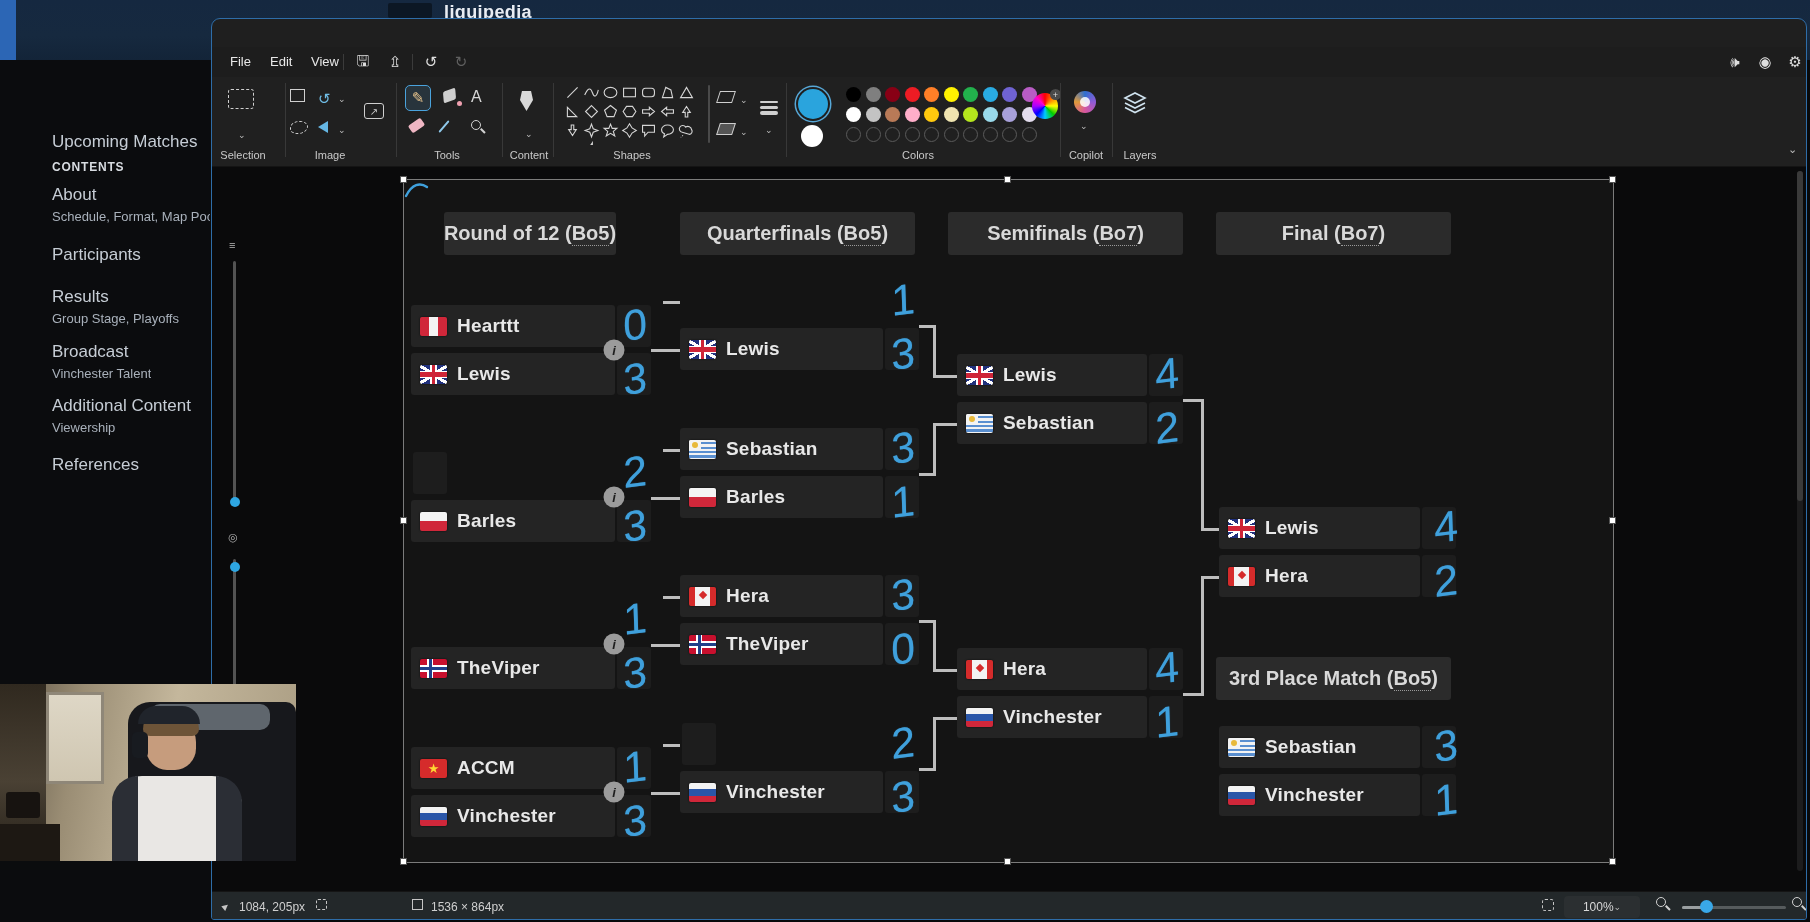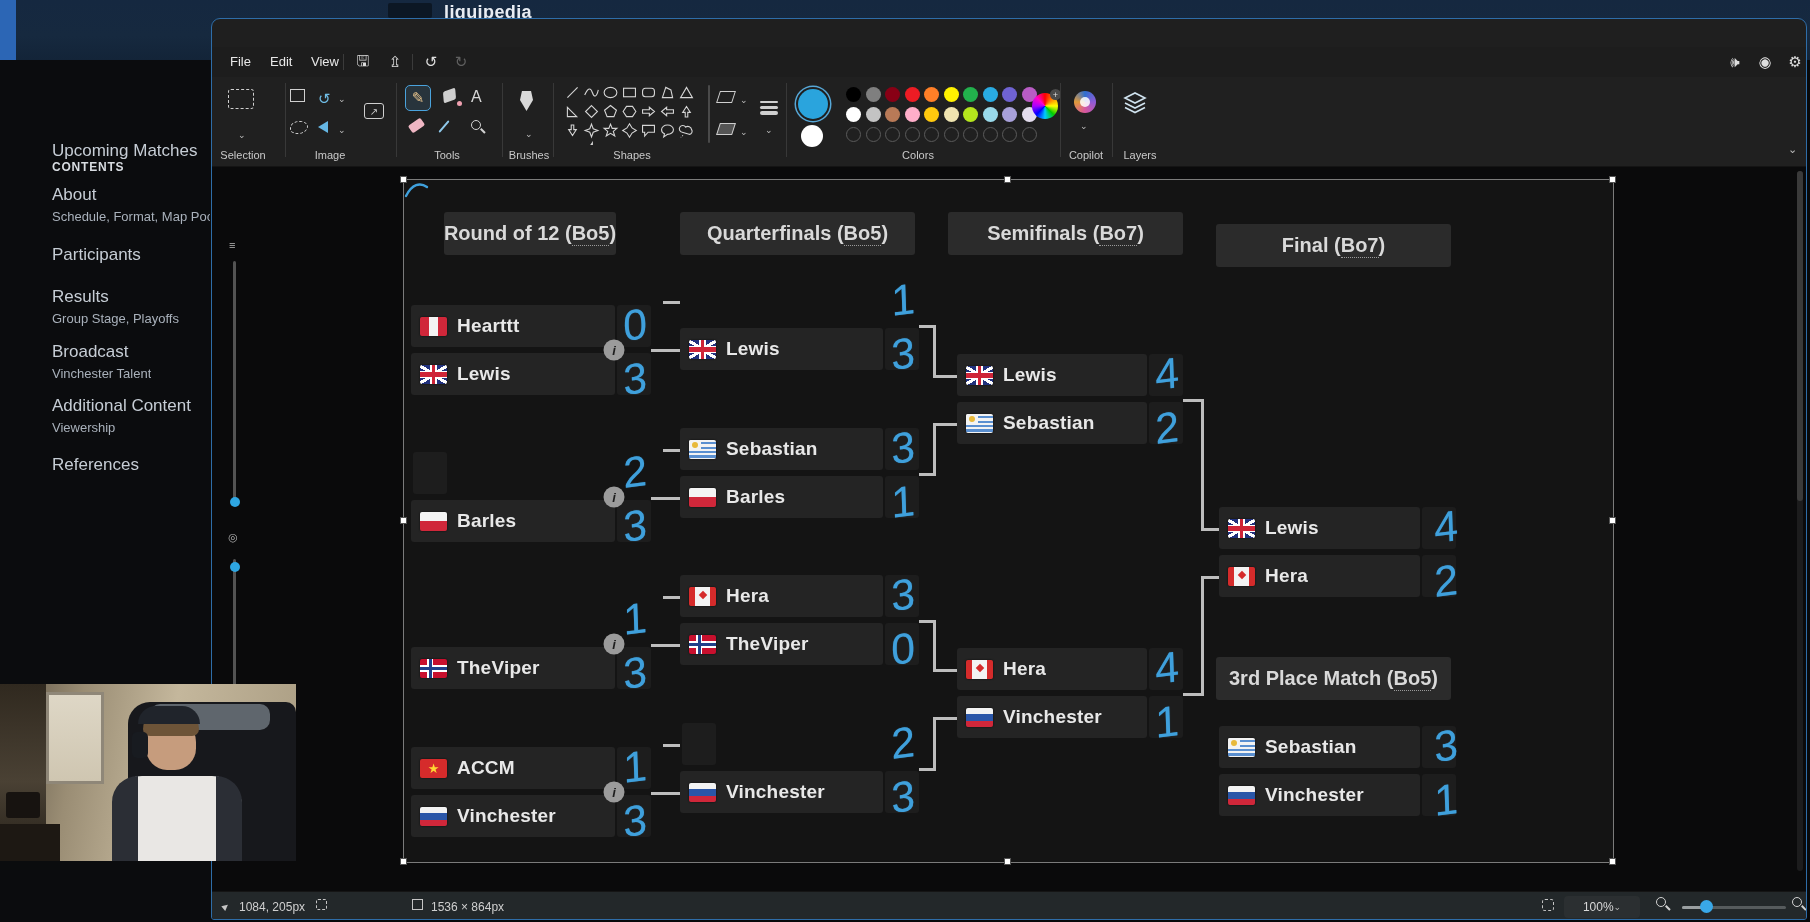--- a/index.html
+++ b/index.html
@@ -128,21 +128,21 @@
 <div id="screen">
 
   <div class="abs" id="page-topband">
     <div class="accent"></div>
   </div>
   <div class="abs" id="brand-logo"></div>
   <div class="abs" id="brand-text">liquipedia</div>
   <div class="abs" id="page-sidebar">
     <div class="abs" id="contents-title">CONTENTS</div>
     <div id="sidebar-items">
-        <div class="sb-item" style="top: 81px;">Upcoming Matches</div>
+        <div class="sb-item" style="top: 72px;">Upcoming Matches</div>
         <div class="sb-item" style="top: 125px;">About</div>
         <div class="sb-sub" style="top: 149px;">Schedule, Format, Map Pool, P</div>
         <div class="sb-item" style="top: 185px;">Participants</div>
         <div class="sb-item" style="top: 227px;">Results</div>
         <div class="sb-sub" style="top: 251px;">Group Stage, Playoffs</div>
         <div class="sb-item" style="top: 282px;">Broadcast</div>
         <div class="sb-sub" style="top: 306px;">Vinchester Talent</div>
         <div class="sb-item" style="top: 336px;">Additional Content</div>
         <div class="sb-sub" style="top: 360px;">Viewership</div>
         <div class="sb-item" style="top: 395px;">References</div>
@@ -403,21 +403,21 @@
           <div class="rb-sep" style="left: 290px;"></div>
           <div class="rb-sep" style="left: 341px;"></div>
           <div class="rb-sep" style="left: 574px;"></div>
           <div class="rb-sep" style="left: 848px;"></div>
           <div class="rb-sep" style="left: 900px;"></div>
         </div>
       <div id="rb-labels">
           <div class="rb-label" style="left: 31px;">Selection</div>
           <div class="rb-label" style="left: 118px;">Image</div>
           <div class="rb-label" style="left: 235px;">Tools</div>
-          <div class="rb-label" style="left: 317px;">Brushes</div>
+          <div class="rb-label" style="left: 317px;">Content</div>
           <div class="rb-label" style="left: 420px;">Shapes</div>
           <div class="rb-label" style="left: 706px;">Colors</div>
           <div class="rb-label" style="left: 874px;">Copilot</div>
           <div class="rb-label" style="left: 928px;">Layers</div>
         </div>
       <div class="chev" style="left:1576px;top:66px;font-size:11px;">⌄</div>
     </div>
 
     <div class="abs" id="canvas">
 
@@ -582,21 +582,21 @@
           </div>
           <div class="bk-score-hand" style="left: 763px; top: 488px;">4</div>
           <div class="bk-row" style="left: 553px; top: 516px; width: 226px;">
             <div class="bk-name">
               <div class="flag flag-ru"></div>
               <span class="bk-nametext">Vinchester</span>
             </div>
             <div class="bk-score"></div>
           </div>
           <div class="bk-score-hand" style="left: 763px; top: 542px;">1</div>
-          <div class="bk-header" style="left: 812px; top: 32px; width: 235px; height: 43px; margin-top: 12px;">
+          <div class="bk-header" style="left: 812px; top: 32px; width: 235px; height: 43px;">
             <span>Final (</span>
             <span class="bk-format">Bo7</span>
             <span>)</span>
           </div>
           <div class="bk-row" style="left: 815px; top: 327px; width: 237px;">
             <div class="bk-name">
               <div class="flag flag-gb"></div>
               <span class="bk-nametext">Lewis</span>
             </div>
             <div class="bk-score"></div>

